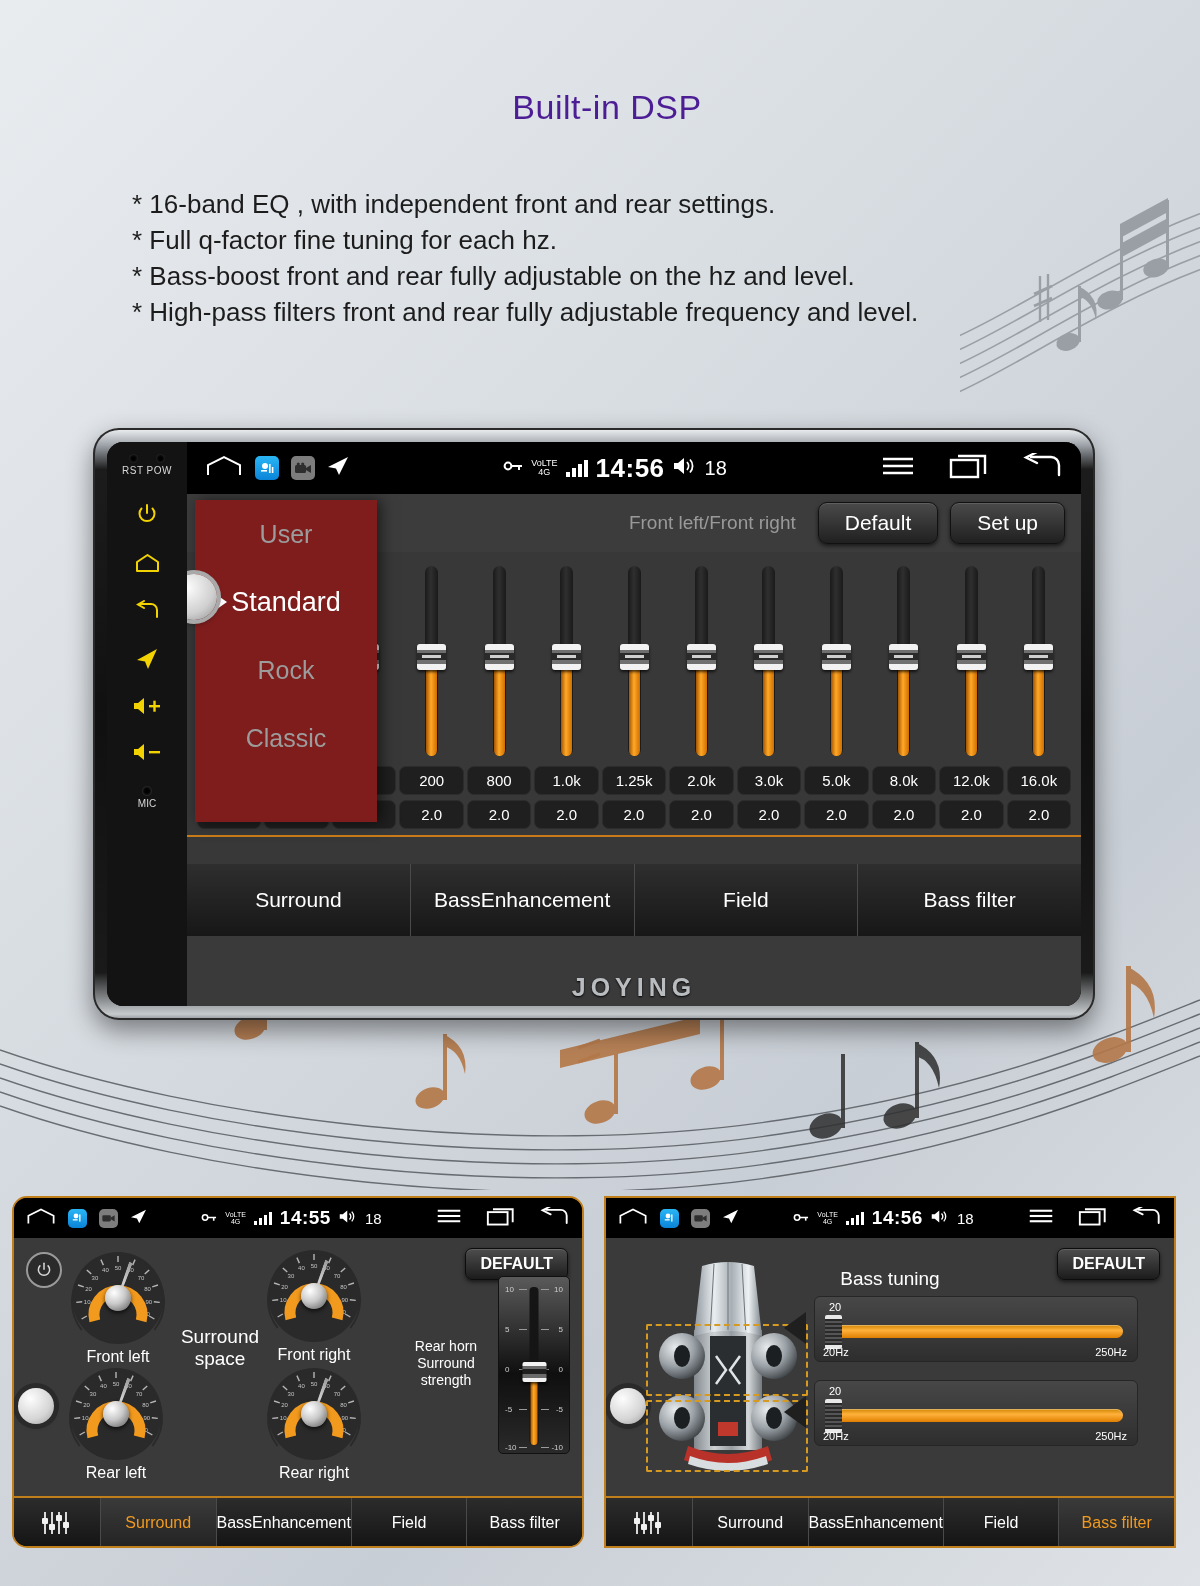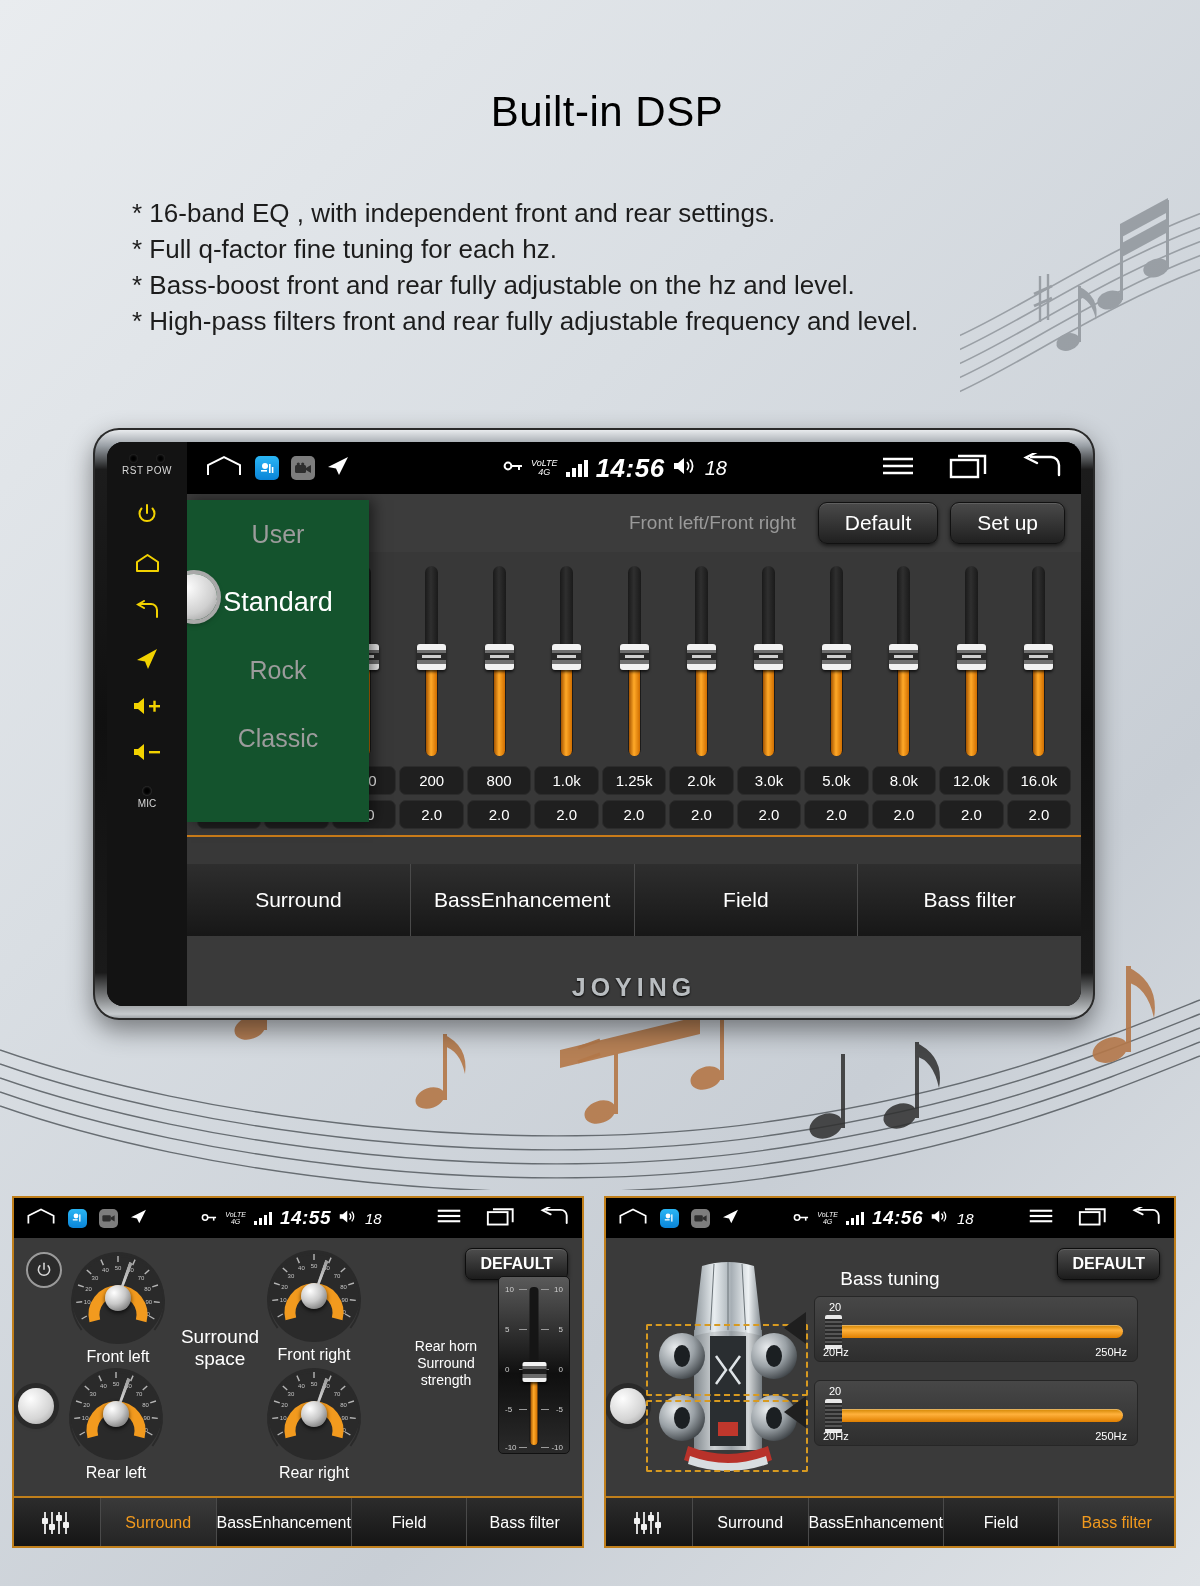--- a/index.html
+++ b/index.html
@@ -5,22 +5,22 @@
   * { box-sizing: border-box; margin: 0; padding: 0; }
   body {
     width: 1200px; height: 1586px;
     font-family: "Liberation Sans", sans-serif;
     background: linear-gradient(135deg, #e9ecef 0%, #d9dee3 35%, #c8ced5 70%, #dfe3e7 100%);
     position: relative; overflow: hidden;
   }
 
   
   .hero-title {
-    text-align: center; font-size: 42px; font-weight: 400;
-    color: #000000; letter-spacing: .5px; padding-top: 88px; padding-left: 14px;
+    text-align: center; font-size: 34px; font-weight: 400;
+    color: #4c1d95; letter-spacing: .5px; padding-top: 88px; padding-left: 14px;
   }
   .bullets {
     margin: 60px 0 0 132px; color: #1c1c1c;
     font-size: 26px; line-height: 1.38; font-weight: 400;
   }
   .bullets div { white-space: pre; }
 
   
   .music-deco { position: absolute; pointer-events: none; }
   #deco-top-right { top: 190px; right: 0; width: 240px; height: 270px; opacity: .55; }
@@ -56,21 +56,21 @@
   
   .screen {
     position: absolute; left: 80px; top: 0; right: 0; bottom: 0;
     background: #3a3a3a; overflow: hidden;
   }
   .status-bar {
     height: 52px; background: #000; display: flex; align-items: center;
     padding: 0 18px; color: #fff; gap: 12px;
   }
   .sb-left { display: flex; align-items: center; gap: 12px; }
-  .sb-mid { flex: 1; display: flex; align-items: center; justify-content: center; gap: 8px; font-style: italic; }
+  .sb-mid { flex: 1; display: flex; align-items: center; justify-content: center; gap: 8px; }
   .sb-right { display: flex; align-items: center; gap: 34px; }
   .app-ico { width: 24px; height: 24px; border-radius: 5px; display: flex; align-items:center; justify-content:center; font-size: 11px; }
   .ico-music { background: linear-gradient(180deg,#2ab6f5,#0a84d8); }
   .ico-dvr { background: #7d7d7d; }
   .sb-time { font-size: 26px; font-weight: 600; letter-spacing: .5px; }
   .sb-vol { font-size: 20px; }
   .sig-bars { display: inline-flex; align-items: flex-end; gap: 2px; height: 18px; }
   .sig-bars i { width: 4px; background: #fff; display: block; }
   .volte { font-size: 9px; line-height: 9px; text-align: center; }
 
@@ -121,22 +121,22 @@
   .eq-tabs { display: flex; height: 72px; background: linear-gradient(180deg,#2e2e2e,#171717); }
   .eq-tab {
     flex: 1; display: flex; align-items: center; justify-content: center;
     color: #fff; font-size: 21px; text-align: center; line-height: 1.15;
     border-right: 1px solid #4a4a4a;
   }
   .eq-tab:last-child { border-right: none; }
 
   
   .dropdown {
-    position: absolute; left: 0; top: 58px; width: 182px; height: 322px;
-    background: #14532d; z-index: 6; box-shadow: 4px 0 14px rgba(0,0,0,.55);
+    position: absolute; left: 8px; top: 58px; width: 182px; height: 322px;
+    background: #7f1d1d; z-index: 6; box-shadow: 4px 0 14px rgba(0,0,0,.55);
     overflow: hidden;
   }
   .dd-item {
     height: 68px; display: flex; align-items: center; justify-content: center;
     color: #9c9c9c; font-size: 25px; position: relative;
   }
   .dd-item.active { color: #fff; font-size: 27px; }
   .dd-item.active .arrow {
     position: absolute; left: 22px; width: 0; height: 0;
     border-top: 7px solid transparent; border-bottom: 7px solid transparent; border-left: 10px solid #fff;
@@ -147,21 +147,21 @@
     box-shadow: 0 0 0 4px #a9a9a9, 0 3px 6px rgba(0,0,0,.6); z-index: 7;
   }
   .brand {
     position: absolute; left: 0; right: 0; bottom: 4px; text-align: center;
     color: #b9bdc0; font-size: 25px; letter-spacing: 5px; font-weight: 700;
     text-shadow: 0 1px 2px #000;
   }
 
   
   .sub { position: absolute; width: 572px; height: 352px; border: 2px solid #c07f1b; background: #000; overflow: hidden; }
-  #sub-left { left: 12px; top: 1196px; }
+  #sub-left { left: 12px; top: 1196px; border-radius: 15px; }
   #sub-right { left: 604px; top: 1196px; }
   .sub-status { height: 40px; background:#000; display:flex; align-items:center; padding: 0 12px; color:#fff; }
   .sub-status .sb-time { font-size: 19px; }
   .sub-status .sb-right { gap: 24px; }
   .sub-body { position: relative; height: 258px; background: #3a3a3a; }
   .sub-tabs { display: flex; height: 52px; background: linear-gradient(180deg,#2c2c2c,#141414); border-top: 2px solid #c07f1b; }
   .sub-tab {
     flex: 1; display:flex; align-items:center; justify-content:center; text-align:center;
     color:#fff; font-size:16px; line-height:1.1; border-right:1px solid #4a4a4a;
   }

